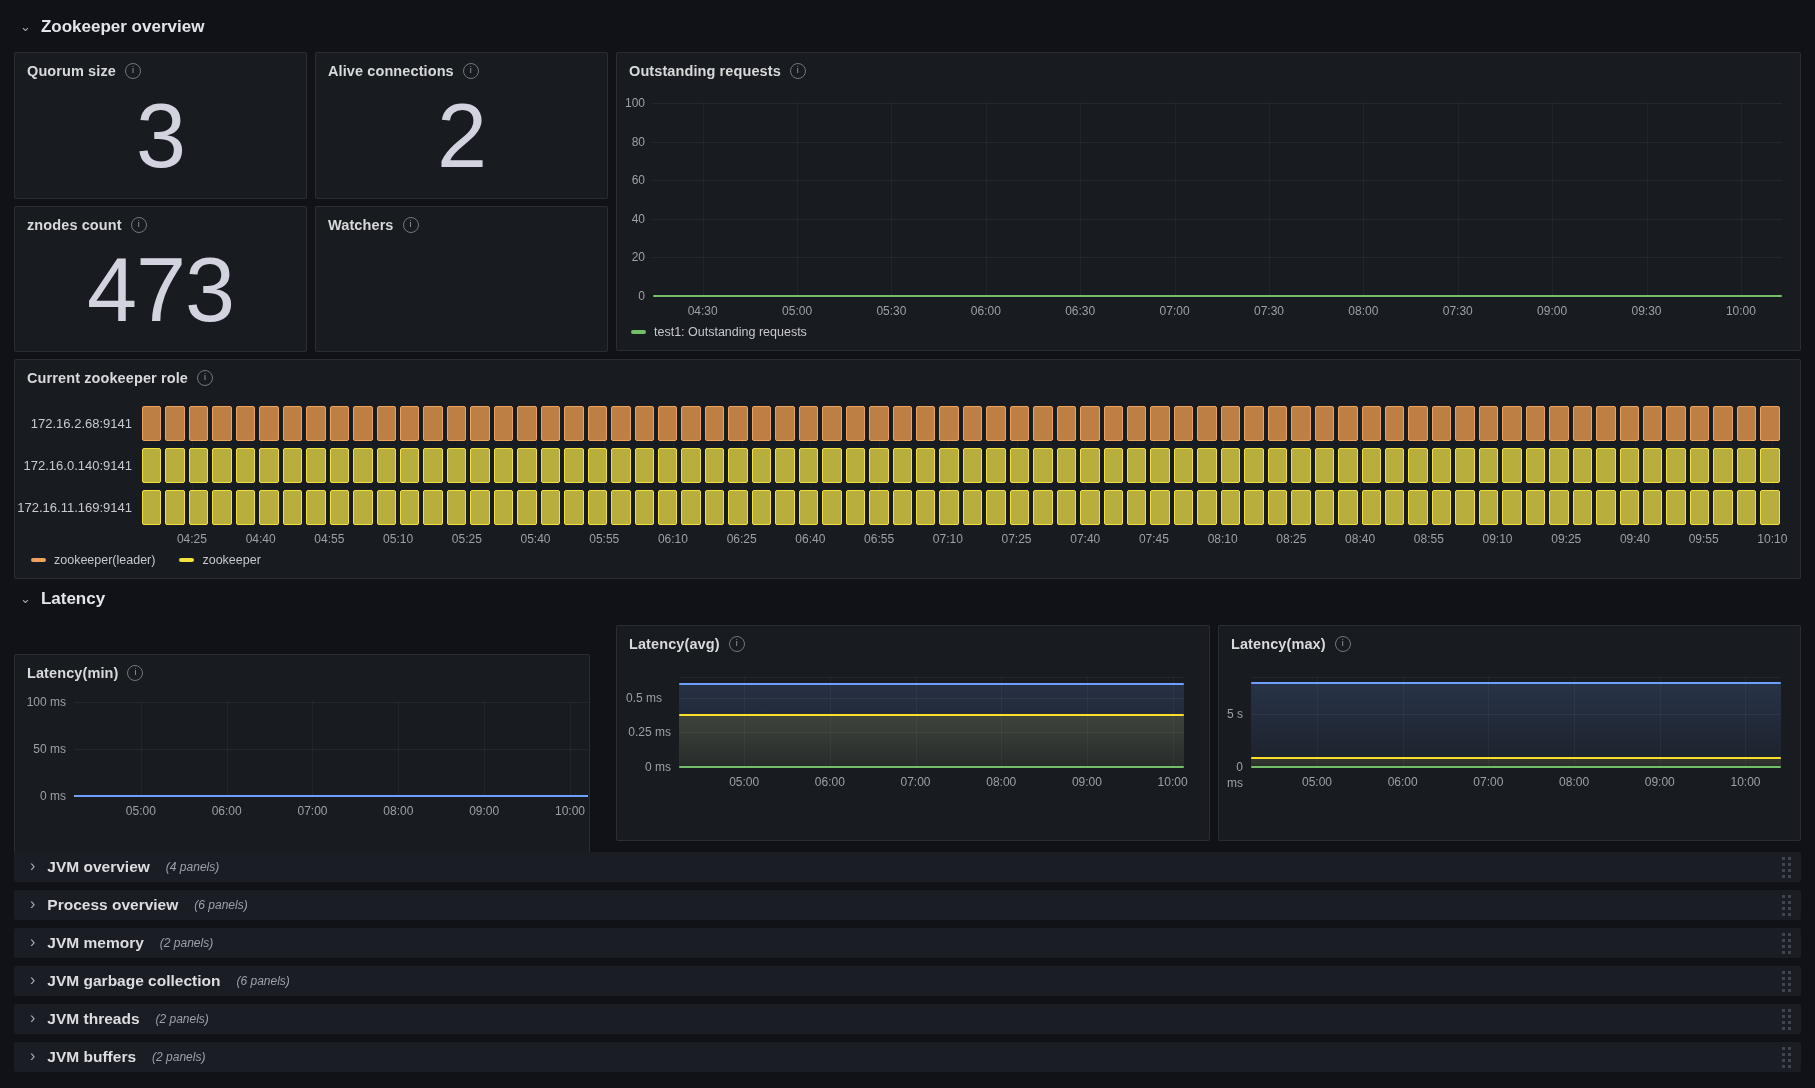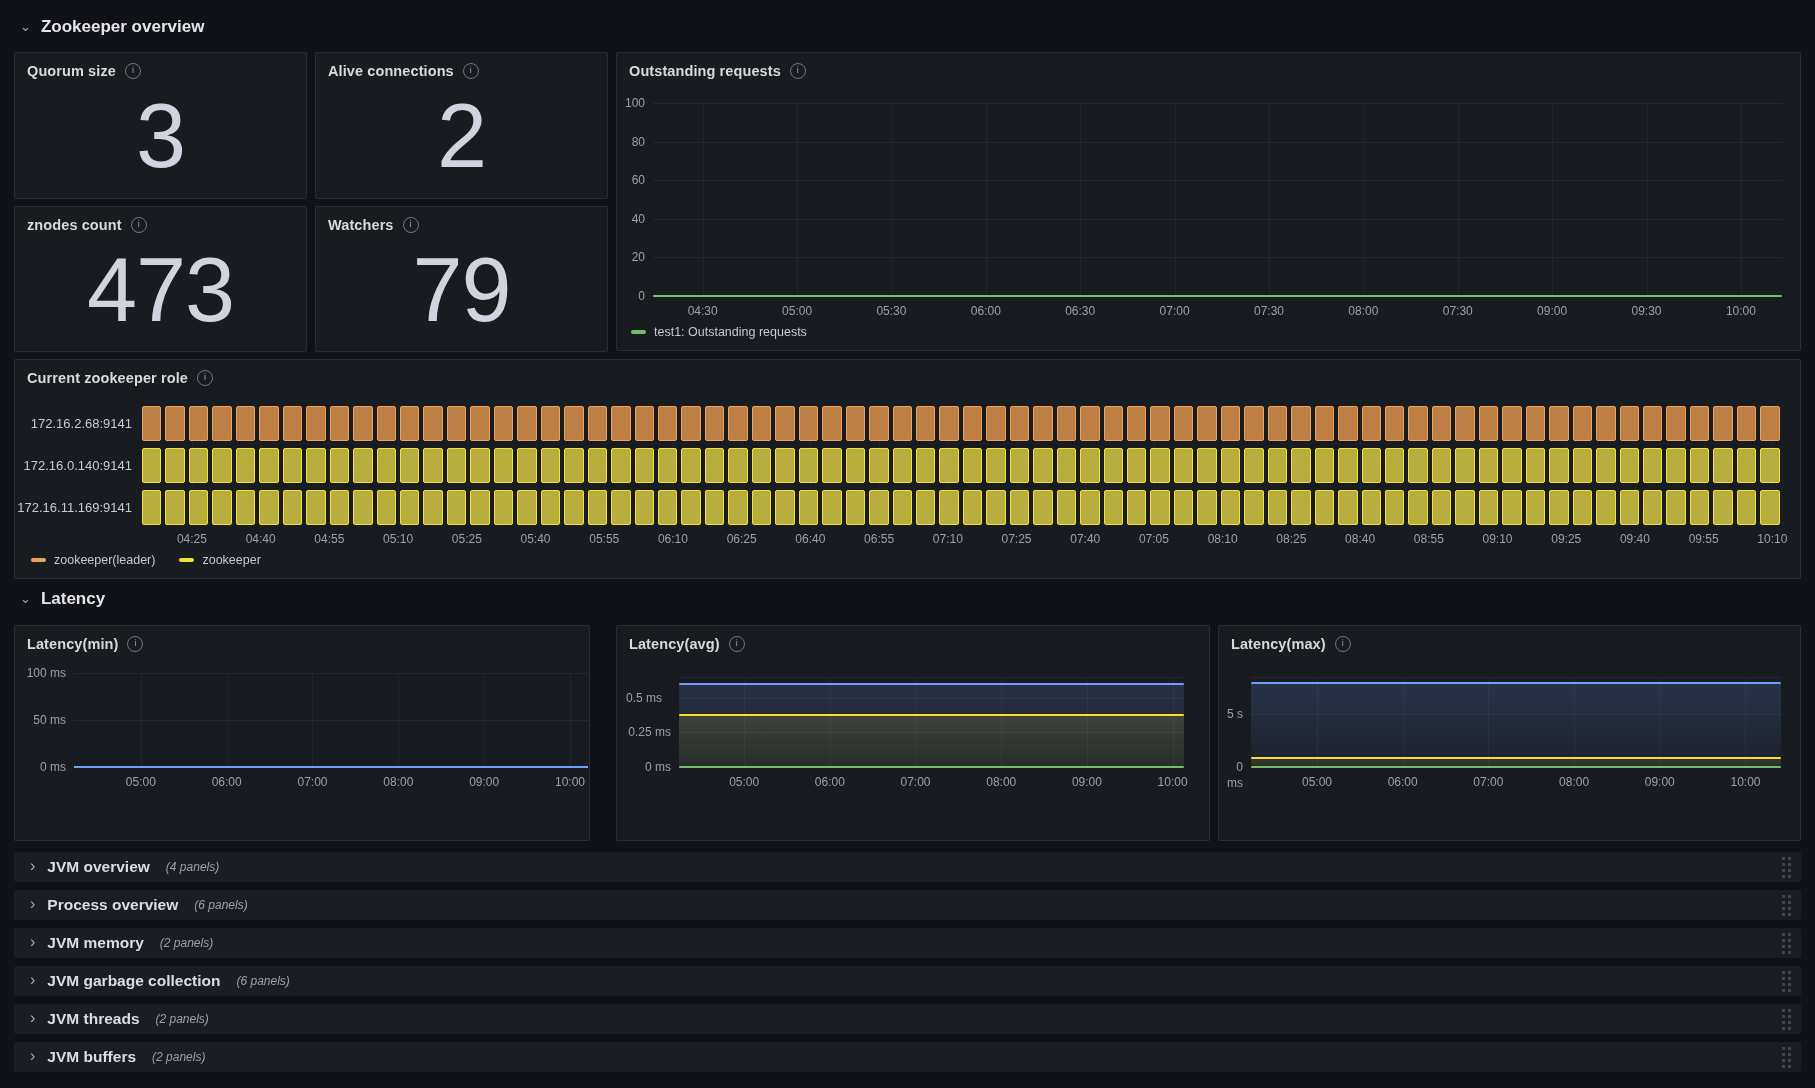--- a/index.html
+++ b/index.html
@@ -97,21 +97,20 @@
       <span class="info-icon">i</span>
     </div>
     <div class="stat-value">473</div>
   </div>
 
   <div class="panel" style="left:315px;top:206px;width:293px;height:146px;">
     <div class="panel-header">
       <span class="panel-title">Watchers</span>
       <span class="info-icon">i</span>
     </div>
-    <div class="stat-value">79</div>
   </div>
 
   <div class="panel" style="left:616px;top:52px;width:1185px;height:299px;">
     <div class="panel-header">
       <span class="panel-title">Outstanding requests</span>
       <span class="info-icon">i</span>
     </div>
     <div class="chart-body">
         <div class="plot" style="left: 36px; top: 50px; width: 1129px; height: 193px;">
           <div class="h-grid" style="top: 0%;"></div>
@@ -418,21 +417,21 @@
         <div class="x-label" style="left: 423.815px; top: 172px;">05:25</div>
         <div class="x-label" style="left: 492.529px; top: 172px;">05:40</div>
         <div class="x-label" style="left: 561.244px; top: 172px;">05:55</div>
         <div class="x-label" style="left: 629.958px; top: 172px;">06:10</div>
         <div class="x-label" style="left: 698.672px; top: 172px;">06:25</div>
         <div class="x-label" style="left: 767.386px; top: 172px;">06:40</div>
         <div class="x-label" style="left: 836.1px; top: 172px;">06:55</div>
         <div class="x-label" style="left: 904.814px; top: 172px;">07:10</div>
         <div class="x-label" style="left: 973.528px; top: 172px;">07:25</div>
         <div class="x-label" style="left: 1042.24px; top: 172px;">07:40</div>
-        <div class="x-label" style="left: 1110.96px; top: 172px;">07:05</div>
+        <div class="x-label" style="left: 1110.96px; top: 172px;">07:45</div>
         <div class="x-label" style="left: 1179.67px; top: 172px;">08:10</div>
         <div class="x-label" style="left: 1248.38px; top: 172px;">08:25</div>
         <div class="x-label" style="left: 1317.1px; top: 172px;">08:40</div>
         <div class="x-label" style="left: 1385.81px; top: 172px;">08:55</div>
         <div class="x-label" style="left: 1454.53px; top: 172px;">09:10</div>
         <div class="x-label" style="left: 1523.24px; top: 172px;">09:25</div>
         <div class="x-label" style="left: 1591.96px; top: 172px;">09:40</div>
         <div class="x-label" style="left: 1660.67px; top: 172px;">09:55</div>
         <div class="x-label" style="left: 1729.38px; top: 172px;">10:10</div>
         <div class="tl-row-label" style="left: 0px; width: 117px; top: 46px; height: 35px; line-height: 35px;">172.16.2.68:9141</div>
@@ -451,21 +450,21 @@
           </div>
         </div>
       </div>
   </div>
 
   <div class="section-header" style="left:20px;top:589px;">
     <span class="chev">⌄</span>
     <span>Latency</span>
   </div>
 
-  <div class="panel" style="left:14px;top:625px;width:576px;height:216px;">
+  <div class="panel" style="left:14px;top:654px;width:576px;height:216px;">
     <div class="panel-header">
       <span class="panel-title">Latency(min)</span>
       <span class="info-icon">i</span>
     </div>
     <div class="chart-body">
         <div class="plot" style="left: 59px; top: 47px; width: 514px; height: 94px;">
           <div class="h-grid" style="top: 0%;"></div>
           <div class="h-grid" style="top: 50%;"></div>
           <div class="h-grid" style="top: 100%;"></div>
           <div class="v-grid" style="left: 13%;"></div>

